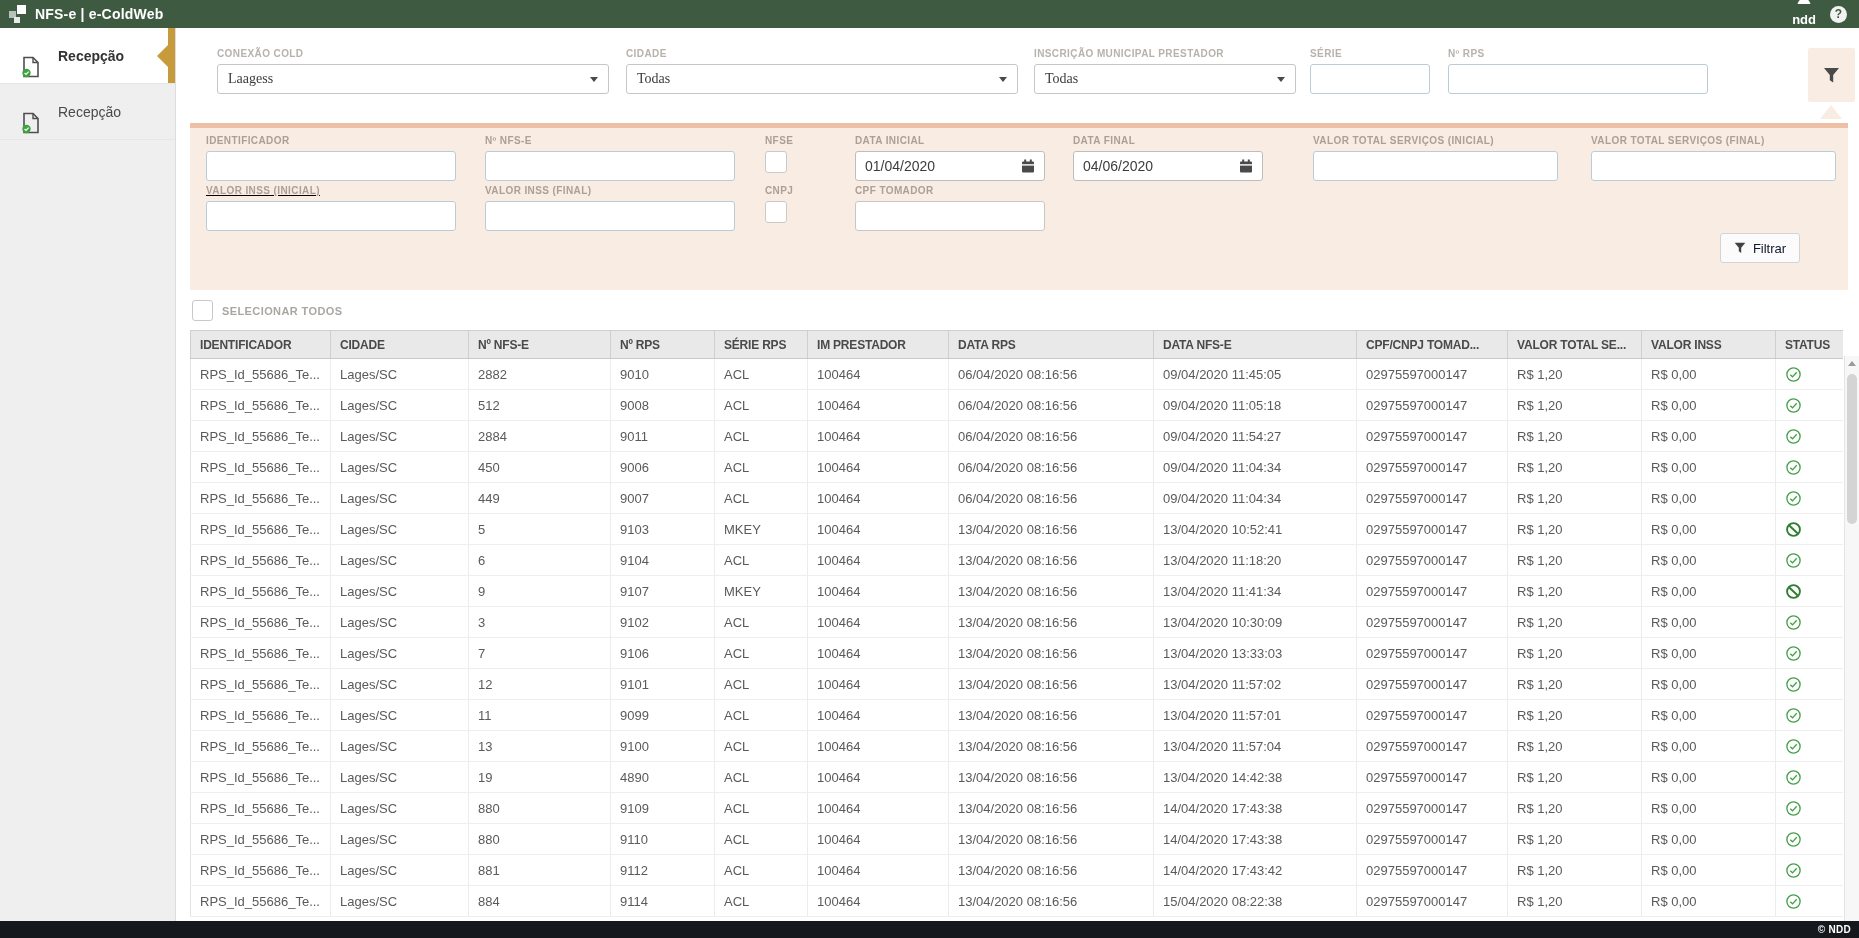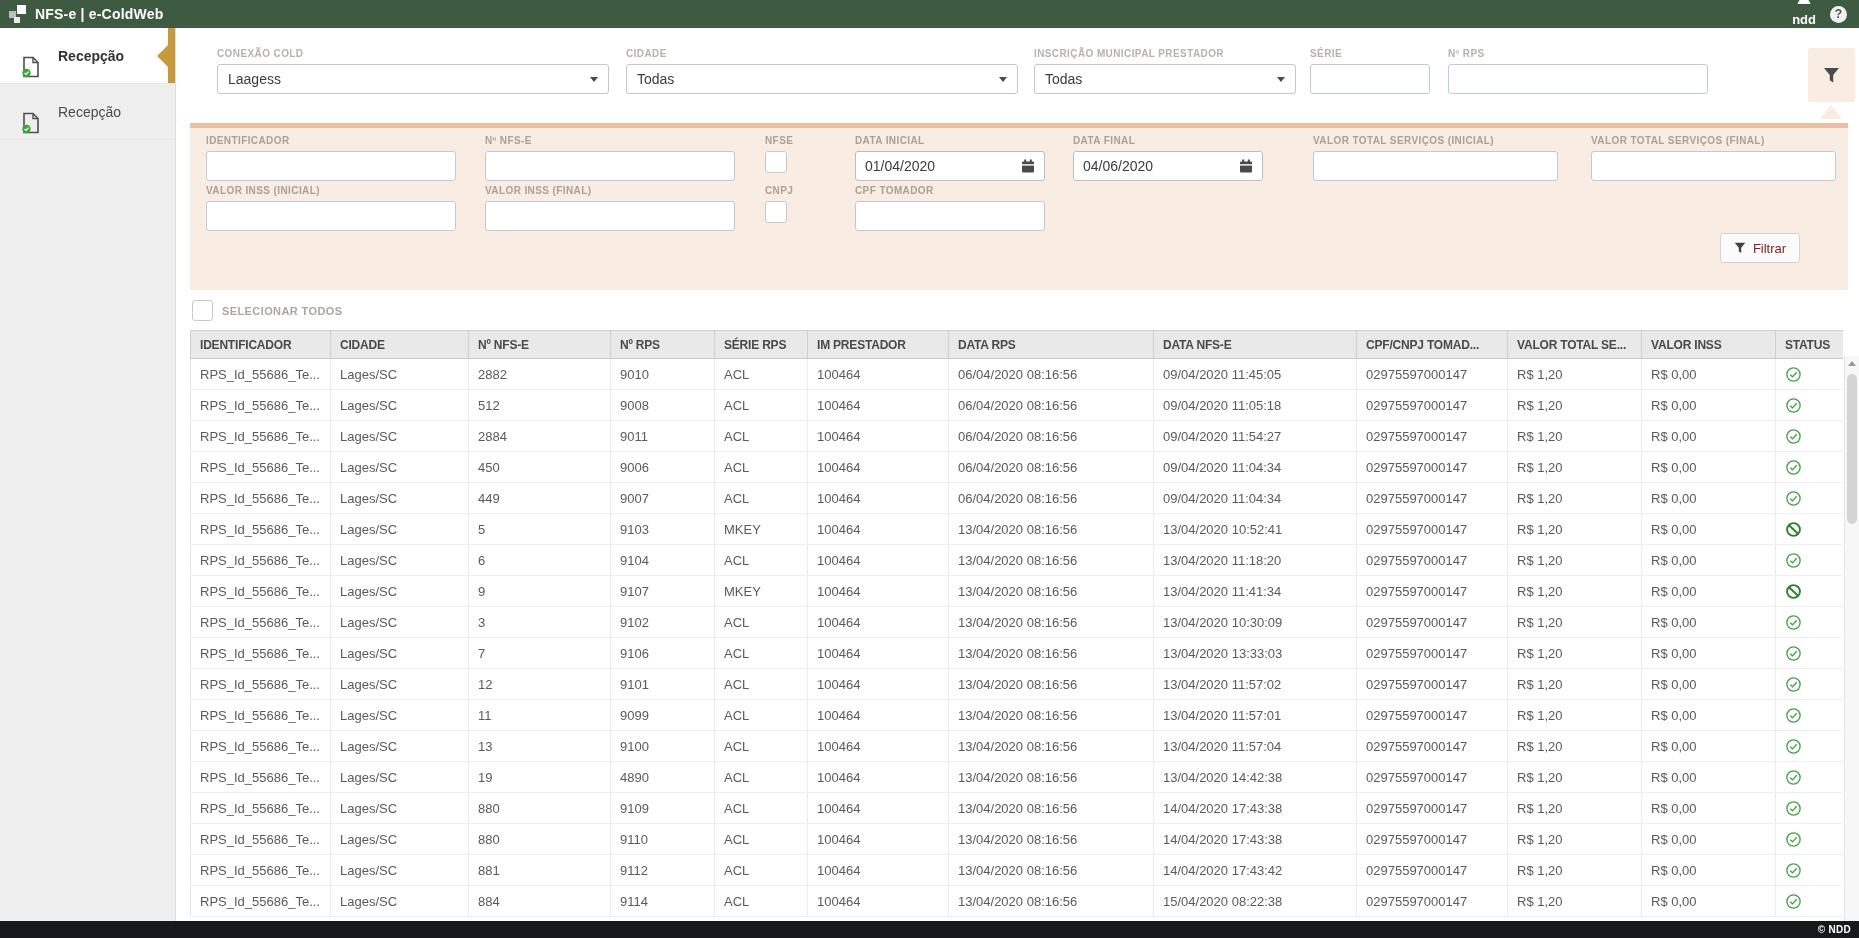--- a/index.html
+++ b/index.html
@@ -29,40 +29,40 @@
   .side-item.active { background:#fff; color:#333; font-weight:bold; }
   .side-item.active .marker { position:absolute; right:0; top:0; width:7px; height:100%; background:#c79a3b; }
   .side-item.active .marker:before { content:""; position:absolute; right:7px; top:50%; margin-top:-11px;
     border-top:11px solid transparent; border-bottom:11px solid transparent; border-right:11px solid #c79a3b; }
 
   
   .flabel { font-size:10px; font-weight:bold; color:#b7b2ac; letter-spacing:.4px; margin-bottom:5px;
     text-transform:uppercase; white-space:nowrap; }
   .panel .flabel { color:#aba096; }
   .selectbox { height:30px; background:#fff; border:1px solid #c6c6c6; border-radius:3px;
-    display:flex; align-items:center; padding:0 10px; font-size:14px; color:#3c3c3c; cursor:pointer; position:relative; }
+    display:flex; align-items:center; padding:0 10px; font-size:14px; color:#3c3c3c; cursor:pointer; position:relative;font-family:Liberation Serif, serif; }
   .selectbox .sb-caret { position:absolute; right:10px; width:0; height:0;
     border-left:4px solid transparent; border-right:4px solid transparent; border-top:5px solid #4a4a4a; }
   .tinput { height:30px; width:100%; background:#fff; border:1px solid #b9cdd9; border-radius:3px;
     padding:0 8px; font-size:14px; color:#3c3c3c; font-family:"Liberation Sans",sans-serif; }
   .tinput.gray { border-color:#c6c6c6; }
   .datebox { height:30px; background:#fff; border:1px solid #bdbdbd; border-radius:3px;
     display:flex; align-items:center; padding:0 9px; font-size:14px; color:#3c3c3c; cursor:pointer; }
   .datebox .cal { margin-left:auto; }
   .chkbox { width:22px; height:22px; background:#fff; border:1px solid #c9c9c9; border-radius:3px; cursor:pointer; }
 
   .panel { position:absolute; left:190px; top:123px; width:1658px; height:167px;
     background:#f9ece3; border-top:5px solid #edbfa4; z-index:5; }
   .toggle-btn { position:absolute; left:1808px; top:48px; width:47px; height:54px; background:#f8ece3;
     border:none; border-radius:2px; display:flex; align-items:center; justify-content:center; cursor:pointer; z-index:6; }
   .toggle-tri { position:absolute; left:1820px; top:105px; width:0; height:0; z-index:7;
     border-left:11px solid transparent; border-right:11px solid transparent; border-bottom:14px solid #f9ece3; }
 
   .filtrar-btn { position:absolute; left:1530px; top:105px; width:80px; height:30px; background:#fbfbfb;
-    border:1px solid #d4d4d4; border-radius:3px; font-size:13px; color:#7f1d1d; cursor:pointer;
+    border:1px solid #d4d4d4; border-radius:3px; font-size:13px; color:#0f172a; cursor:pointer;
     display:flex; align-items:center; justify-content:center; gap:7px; font-family:"Liberation Sans",sans-serif; }
 
   .selall { position:absolute; left:192px; top:300px; display:flex; align-items:center; gap:9px; z-index:4; }
   .selall .chkbox { width:21px; height:21px; }
   .selall .lbl { font-size:11px; color:#aaa7a3; letter-spacing:.4px; font-weight:bold; }
 
   
   .tablewrap { position:absolute; left:190px; top:330px; width:1653px; height:591px; overflow:hidden; z-index:3; }
   table { border-collapse:collapse; table-layout:fixed; width:1653px; }
   thead th { background:#e9e9e9; height:28px; font-size:12px; color:#4a4a4a; text-align:left;
@@ -212,21 +212,21 @@
   </div>
   <div class="abs" style="left:1123px; top:7px; width:245px;">
     <div class="flabel">VALOR TOTAL SERVIÇOS (INICIAL)</div>
     <input class="tinput" value="" style="">
   </div>
   <div class="abs" style="left:1401px; top:7px; width:245px;">
     <div class="flabel">VALOR TOTAL SERVIÇOS (FINAL)</div>
     <input class="tinput" value="" style="">
   </div>
 
-  <div class="abs" style="left:16px; top:57px; width:250px;">
+  <div class="abs" style="left:16px; top:57px; width:250px;text-decoration:underline;">
     <div class="flabel">VALOR INSS (INICIAL)</div>
     <input class="tinput" value="" style="">
   </div>
   <div class="abs" style="left:295px; top:57px; width:250px;">
     <div class="flabel">VALOR INSS (FINAL)</div>
     <input class="tinput" value="" style="">
   </div>
   <div class="abs" style="left:575px; top:57px;">
     <div class="flabel">CNPJ</div>
     <div class="chkbox"></div>

